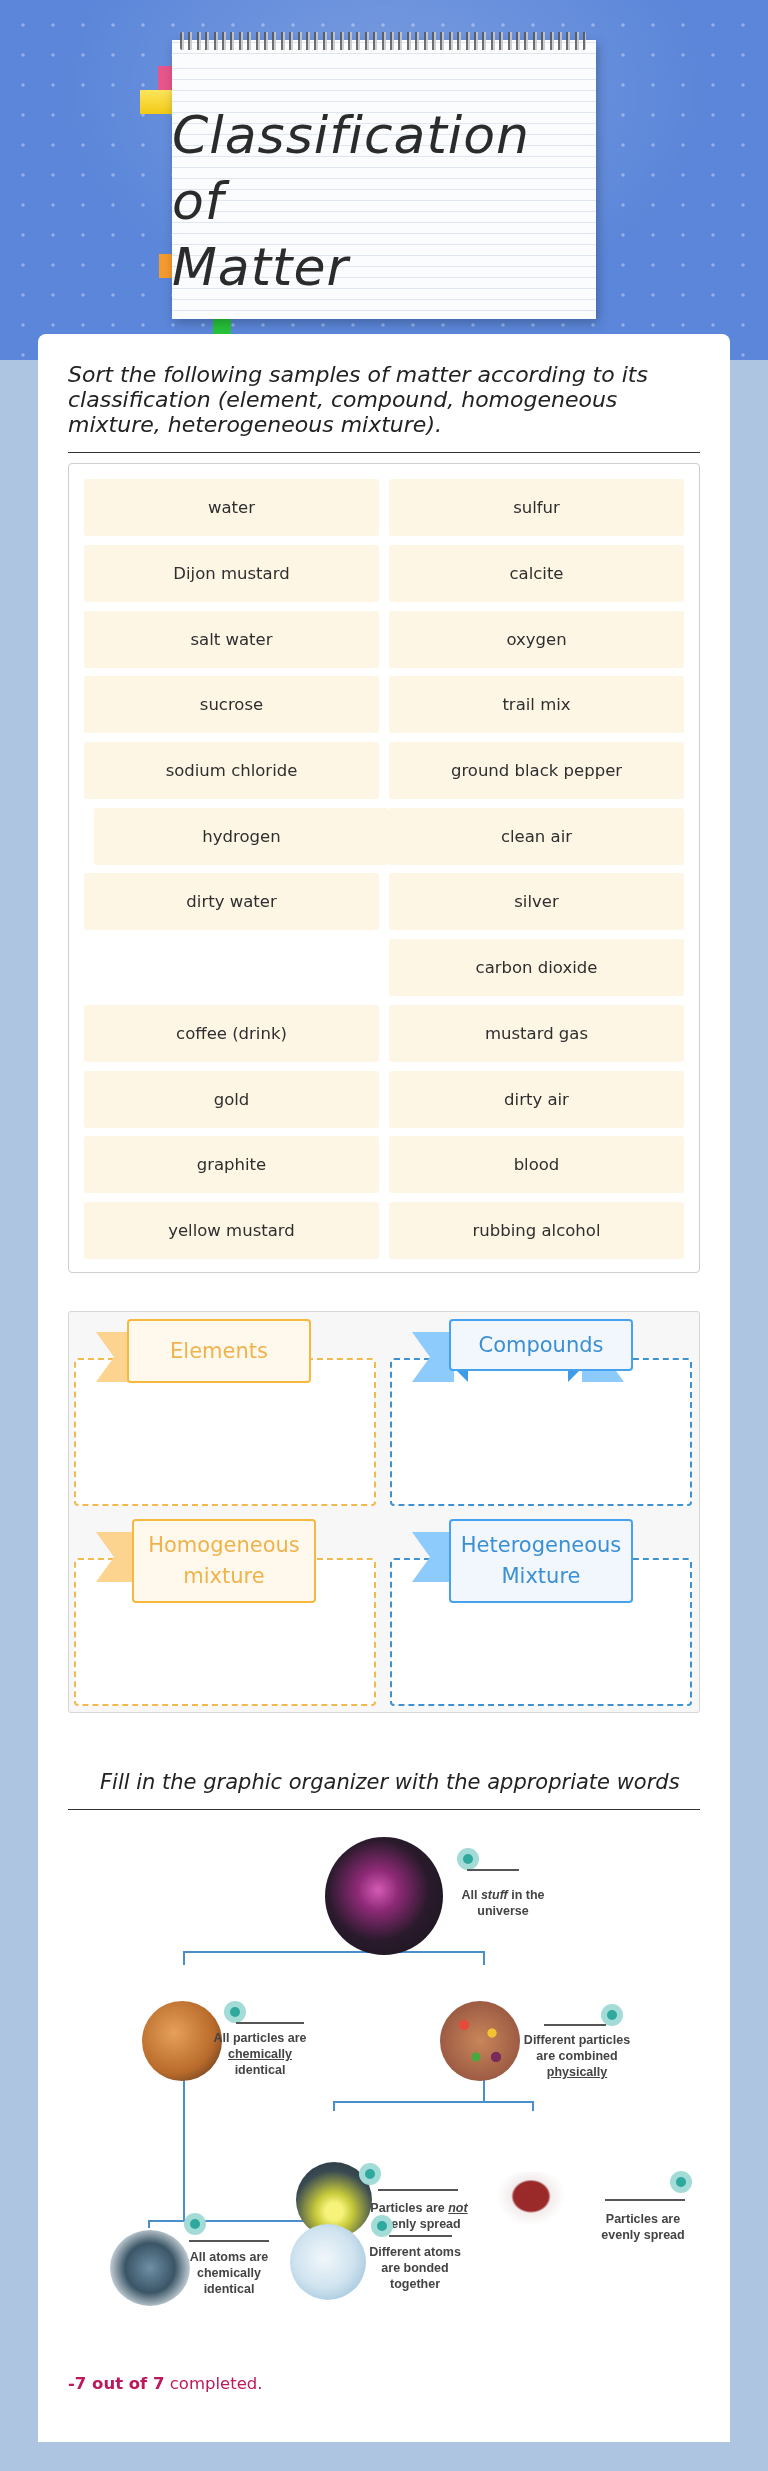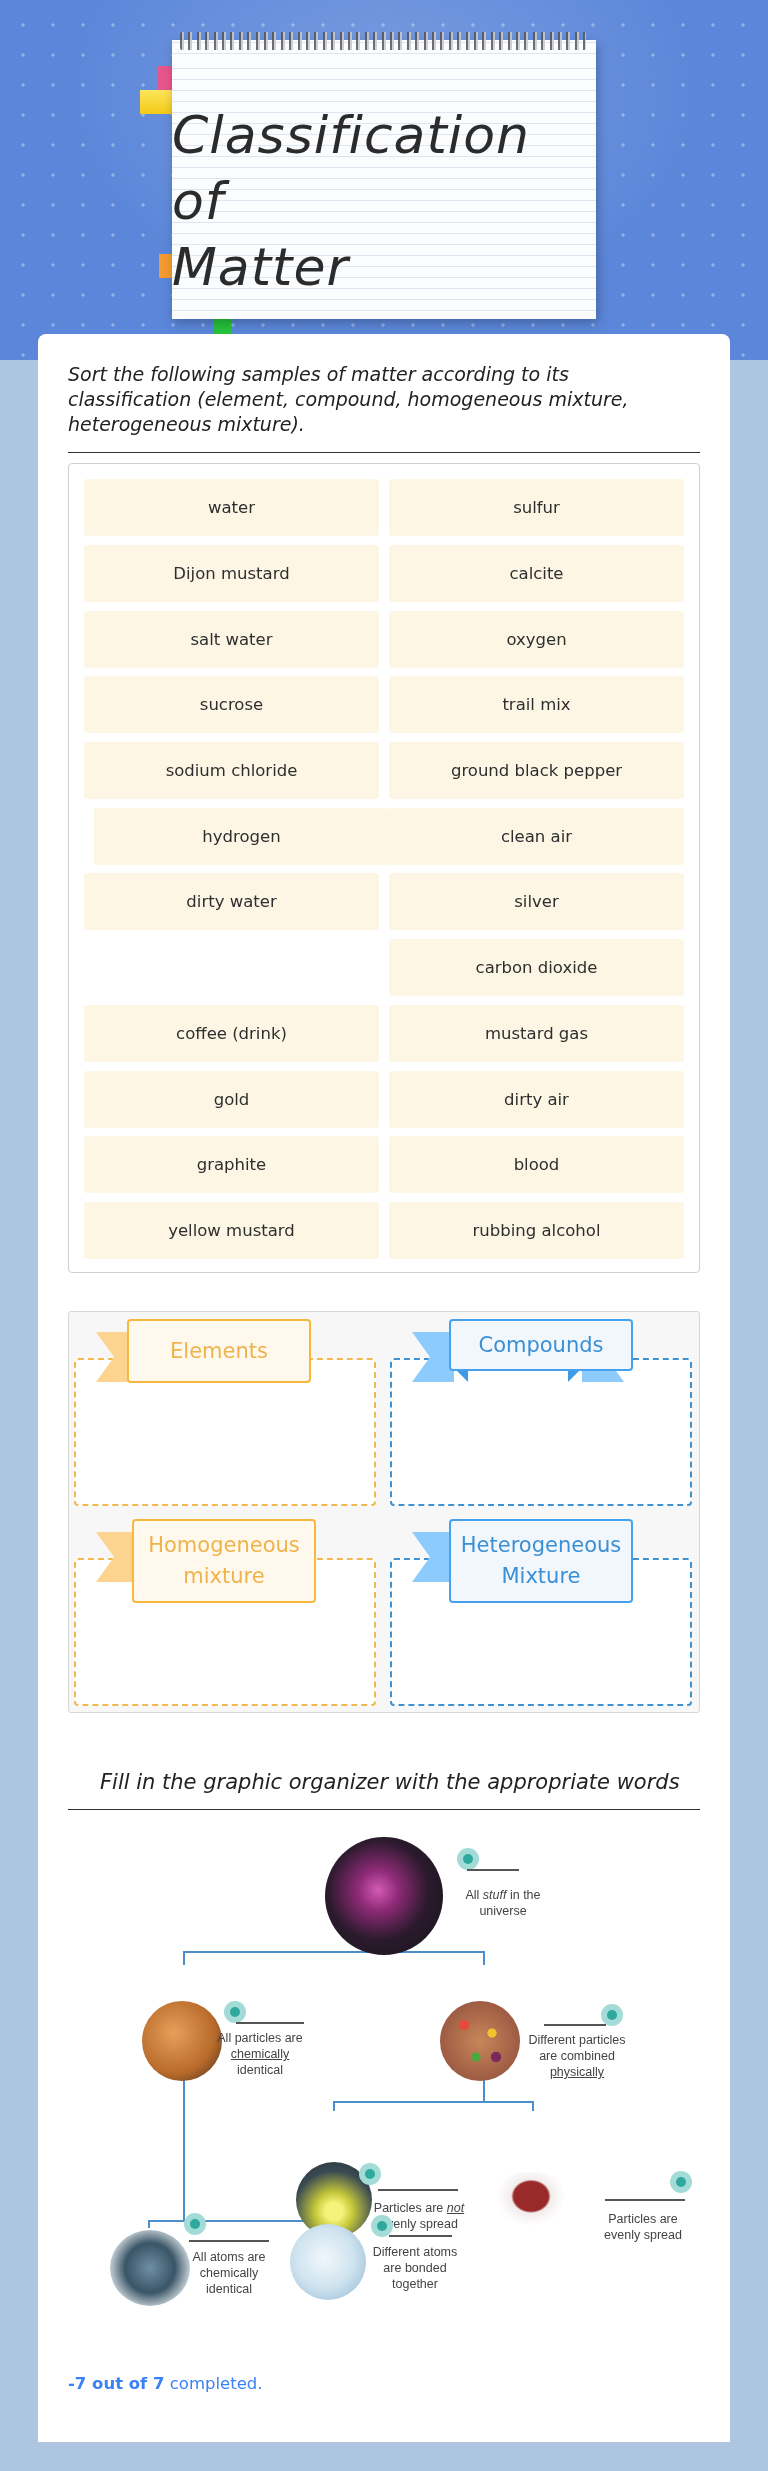--- a/index.html
+++ b/index.html
@@ -48,21 +48,21 @@
     letter-spacing: 1px;
   }
   .card {
     position: absolute; left: 38px; top: 334px; width: 692px; height: 2108px;
     background: #ffffff;
     border-radius: 8px 8px 0 0;
   }
   .instruction {
     position: absolute; left: 30px; top: 28px; width: 630px;
     font-family: "DejaVu Sans", sans-serif; font-style: oblique;
-    font-size: 19px; line-height: 25px; color: #222;
+    font-size: 22px; line-height: 25px; color: #222;
   }
   .rule { position: absolute; left: 30px; width: 632px; height: 1px; background: #333; }
   .pool {
     position: absolute; left: 30px; top: 129px; width: 632px; height: 810px;
     border: 1px solid #cfcfcf; border-radius: 4px; background: #fff;
   }
   .tile {
     position: absolute; width: 295px; height: 57px;
     background: #fdf6e5; border-radius: 3px;
     display: flex; align-items: center; justify-content: center;
@@ -83,40 +83,40 @@
     font-family: "DejaVu Sans", sans-serif; font-size: 21px; line-height: 31px;
     border: 2px solid; border-radius: 4px; padding: 0 6px;
   }
   .ribbon-label.orange { color: #f0b34b; border-color: #f6b83d; background: #fff8ed; }
   .ribbon-label.blue { color: #3b8fd4; border-color: #46a2ee; background: #f1f7fd; }
   .organizer-heading {
     position: absolute; left: 34px; top: 1436px;
     font-family: "DejaVu Sans", sans-serif; font-style: oblique;
     font-size: 21px; color: #222; margin-left: 28px;
   }
-  .org { position: absolute; left: 0; top: 0; width: 692px; height: 2108px; pointer-events: none; }
+  .org { position: absolute; left: 0; top: 0; width: 692px; height: 2108px; pointer-events: none; font-weight: bold; }
   .node-circle { position: absolute; border-radius: 50%; }
   .dot {
     position: absolute; width: 22px; height: 22px; border-radius: 50%;
     background: #a3dcd6; pointer-events: auto; cursor: pointer;
   }
   .dot::after {
     content: ""; position: absolute; left: 6px; top: 6px; width: 10px; height: 10px;
     border-radius: 50%; background: #2fa89d;
   }
   .blank { position: absolute; height: 2px; background: #555; }
   .cap {
     position: absolute; text-align: center;
     font-family: "Liberation Sans", sans-serif; font-size: 12.5px; line-height: 16px; color: #444;
   }
   .cap u, .cap em { color: #444; }
   .line { position: absolute; background: #4a8fcc; }
   .status {
     position: absolute; left: 30px; top: 2040px;
-    font-family: "DejaVu Sans", sans-serif; font-size: 16.5px; color: #3b82f6;
+    font-family: "DejaVu Sans", sans-serif; font-size: 16.5px; color: #be185d;
   }
   .status b { font-weight: bold; }
 </style>
 </head>
 <body>
 
 <div class="hero">
   <div class="tab pink"></div>
   <div class="tab yellow"></div>
   <div class="tab orange"></div>

